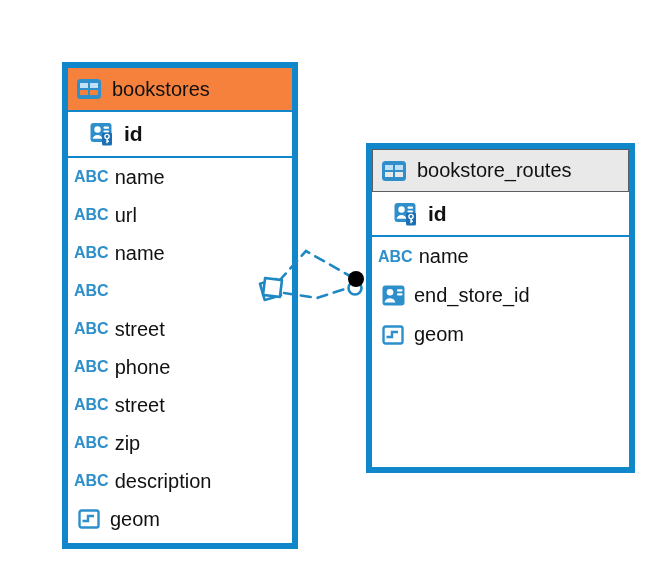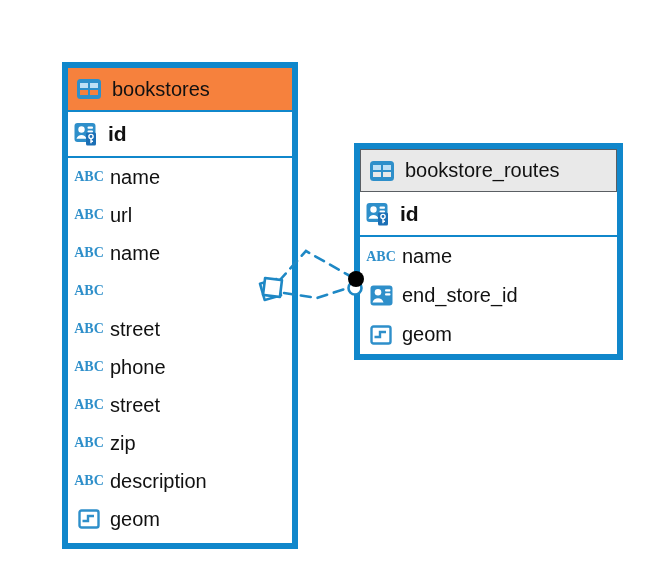--- a/index.html
+++ b/index.html
@@ -5,48 +5,48 @@
   html,body{margin:0;padding:0;}
   body{
     width:654px;height:570px;background:#ffffff;position:relative;overflow:hidden;
     font-family:"Liberation Sans",sans-serif;color:#111;
   }
   .entity{
     position:absolute;box-sizing:border-box;background:#fff;
     border:6px solid var(--accent);
   }
   #entity-bookstores{left:62px;top:62px;width:236px;height:487px;}
-  #entity-routes{left:354px;top:143px;width:269px;height:217px;}
+  #entity-routes{left:366px;top:143px;width:269px;height:330px;}
   .entity-header{
     display:flex;align-items:center;gap:8px;padding-left:6px;
     font-size:20px;font-weight:500;box-sizing:border-box;
   }
   #entity-bookstores .entity-header{
     height:44px;background:var(--t1-hdr);border-bottom:2px solid var(--accent);
   }
   #entity-routes .entity-header{
     height:43px;background:var(--t2-hdr);border:1px solid var(--t2-hdr-border);
   }
   .pk-row{
-    display:flex;align-items:center;gap:7px;padding-left:3px;
+    display:flex;align-items:center;gap:7px;padding-left:19px;
     font-size:21px;font-weight:700;box-sizing:border-box;
     border-bottom:2px solid var(--accent);
   }
   #entity-bookstores .pk-row{height:46px;}
   #entity-routes .pk-row{height:45px;}
   .row{
     display:flex;align-items:center;gap:6px;padding-left:6px;
     font-size:20px;box-sizing:border-box;
   }
   #entity-bookstores .row{height:38px;}
   #entity-routes .row{height:39px;}
   .ic{flex:0 0 30px;display:flex;align-items:center;justify-content:center;}
   .abc{
-    font-family:Liberation Serif, serif;
-    font-size:14px;font-weight:700;color:var(--icon-blue);letter-spacing:0px;
+    font-family:Liberation Sans, sans-serif;
+    font-size:16px;font-weight:700;color:var(--icon-blue);letter-spacing:0px;
   }
   .label{white-space:nowrap;}
   .hdrcell-t1{fill:var(--t1-hdr);}
   .hdrcell-t2{fill:var(--t2-hdr);}
   #connector-overlay{
     position:absolute;left:0;top:0;width:654px;height:570px;
     pointer-events:none;z-index:5;
   }
 </style>
 </head>

